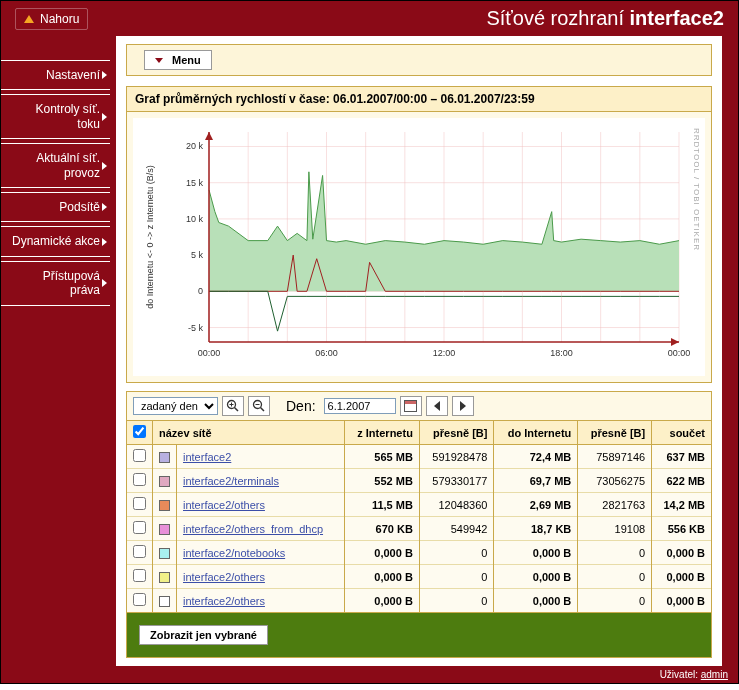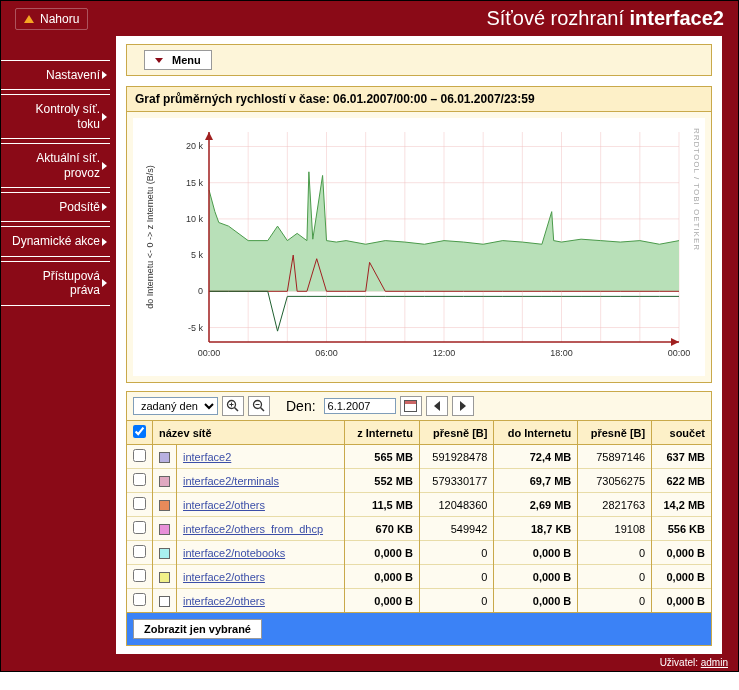--- a/index.html
+++ b/index.html
@@ -30,21 +30,21 @@
 .icon-btn { width: 22px; height: 20px; border: 1px solid #999; background: #fff; display: inline-flex; align-items: center; justify-content: center; cursor: pointer; font-size: 12px; }
 .controls-label { font-size: 14px; margin-left: 12px; margin-right: 4px; }
 .tbl { width: 100%; border-collapse: collapse; font-size: 11px; border: 1px solid #c9a94a; }
 .tbl th { background: #fdf0c8; border: 1px solid #c9a94a; padding: 4px 6px; font-weight: bold; text-align: left; }
 .tbl th.r, .tbl td.r { text-align: right; }
 .tbl td { border-left: 1px solid #c9a94a; border-right: 1px solid #c9a94a; padding: 4px 6px; background: #fefbf0; }
 .tbl tbody tr { border-top: 1px solid #e8dca8; }
 .name-link { color: #3b4ea8; text-decoration: underline; cursor: pointer; }
 .swatch { display: inline-block; width: 11px; height: 11px; border: 1px solid #666; vertical-align: middle; }
 .check-cell { width: 16px; text-align: center; }
-.footer-btn-row { border: 1px solid #c9a94a; border-top: none; background: #3b82f6; padding: 6px; }
+.footer-btn-row { border: 1px solid #c9a94a; border-top: none; background: #4d7c0f; padding: 12px; }
 .footer-btn { background: #fff; border: 1px solid #999; padding: 3px 10px; font-size: 11px; font-weight: bold; cursor: pointer; }
 .bottombar { background: #8a0a17; color: #fff; text-align: right; padding: 3px 10px; font-size: 10px; }
 .bottombar .user { color: #fff; text-decoration: underline; margin-top: 13px; }
 .arrow-left { width: 0; height: 0; border-top: 5px solid transparent; border-bottom: 5px solid transparent; border-right: 6px solid #333; }
 .arrow-right { width: 0; height: 0; border-top: 5px solid transparent; border-bottom: 5px solid transparent; border-left: 6px solid #333; }
 .cal-icon { width: 13px; height: 12px; border: 1px solid #555; position: relative; background: linear-gradient(#c66 3px, #fff 3px); }
 </style>
 </head>
 <body>
 

